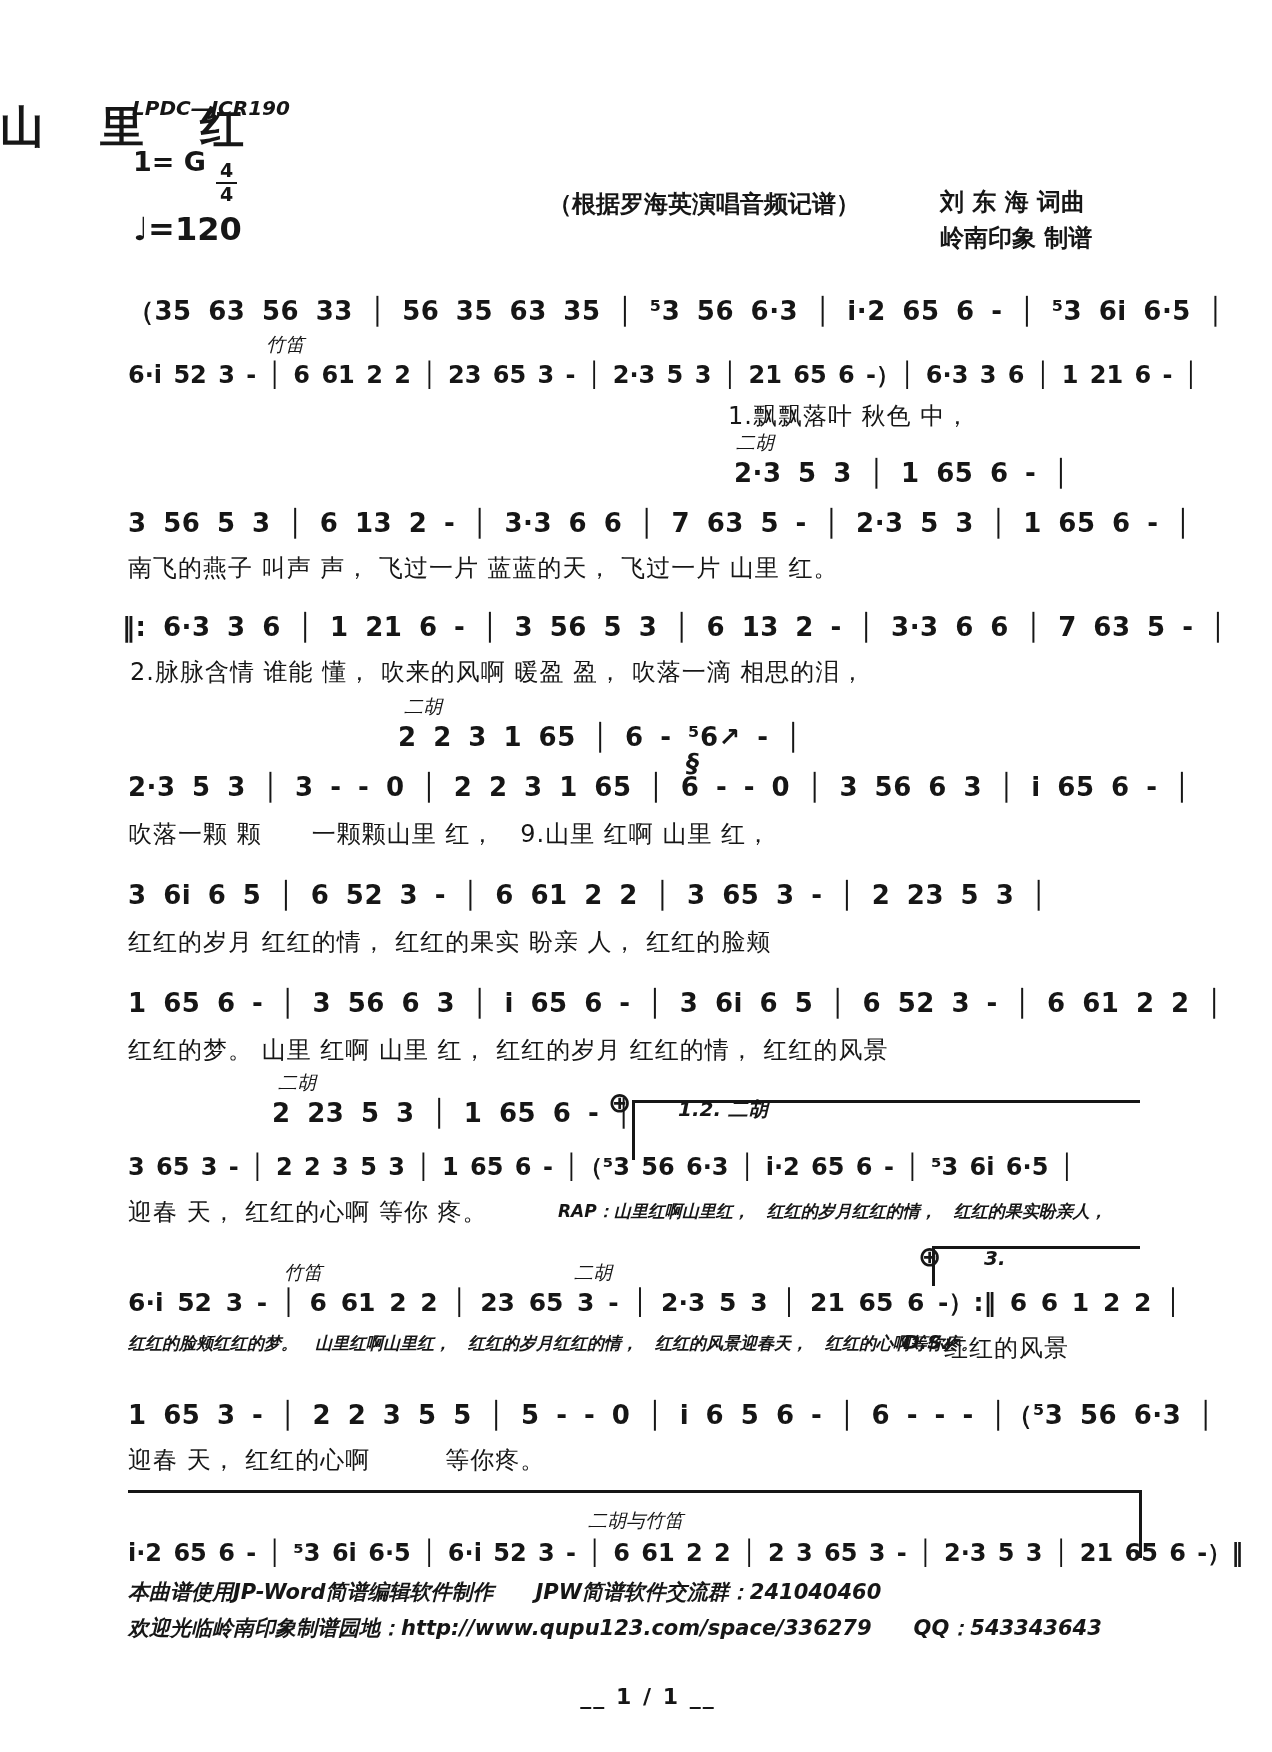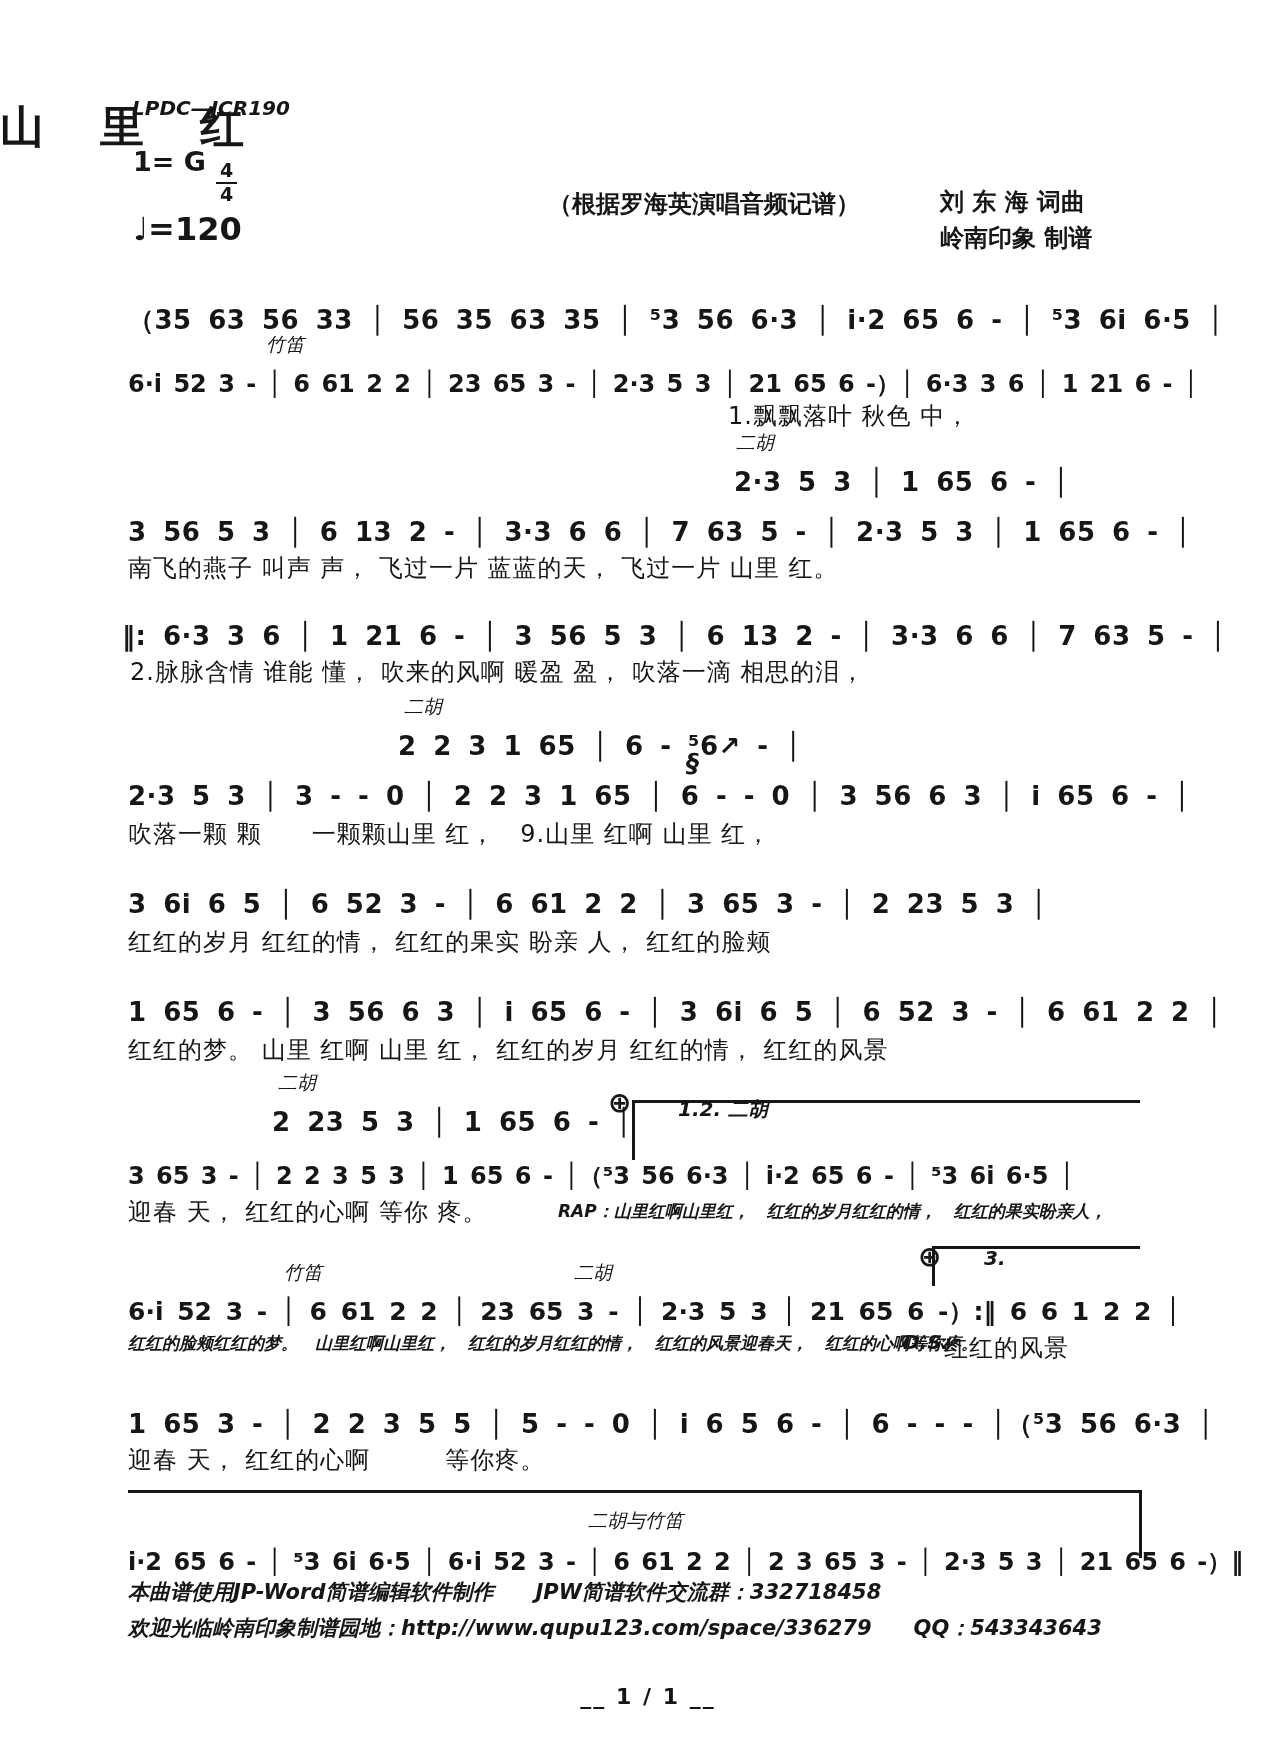--- a/index.html
+++ b/index.html
@@ -15,21 +15,21 @@
   .title{left:0;top:98px;width:1140px;font-size:44px;font-weight:bold;letter-spacing:6px;}
   .keysig{left:133px;top:146px;font-size:27px;font-weight:bold;}
   .tsig{display:inline-flex;flex-direction:column;vertical-align:-6px;margin-left:10px;font-size:19px;line-height:1.05;font-weight:bold;text-align:center;}
   .tsig .num{border-bottom:2px solid #161616;padding:0 4px 1px;}
   .tsig .den{padding:1px 4px 0;}
   .tempo{left:133px;top:210px;font-size:32px;font-weight:bold;}
   .subtitle{left:300px;top:188px;width:560px;text-align:right;font-size:24px;font-weight:bold;}
   .credits{left:940px;top:184px;font-size:24px;line-height:36px;font-weight:bold;}
   
   .sys{position:absolute;white-space:nowrap;}
-  .notes{font-size:26px;font-weight:bold;letter-spacing:.5px;word-spacing:7px;line-height:30px;margin-top:9px;}
+  .notes{font-size:26px;font-weight:bold;letter-spacing:.5px;word-spacing:7px;line-height:30px;}
   .dense .notes{font-size:24px;letter-spacing:0;word-spacing:3px;}
   .mid  .notes{font-size:25px;letter-spacing:0;word-spacing:5px;}
   .lyr{position:absolute;font-size:24px;letter-spacing:1px;white-space:nowrap;}
   .rap{position:absolute;font-size:17px;font-weight:bold;font-style:italic;white-space:nowrap;}
   .ilabel{position:absolute;font-size:19px;font-style:italic;white-space:nowrap;}
   
   .segno{position:absolute;font-size:26px;font-weight:bold;transform:skewX(-8deg);}
   .coda{position:absolute;font-size:28px;font-weight:bold;}
   .volta-text{position:absolute;font-size:20px;font-style:italic;font-weight:bold;margin-left:16px;}
   .ds{position:absolute;font-size:20px;font-style:italic;font-weight:bold;margin-left:23px;}
@@ -139,17 +139,17 @@
   </div>
 
   <div class="hline" style="left:128px;top:1490px;width:1014px"></div>
   <div class="vline" style="left:1139px;top:1490px;height:68px"></div>
 
   <div class="sys dense" style="left:128px;top:1538px">
     <span class="ilabel" style="left:460px;top:-30px" data-bind="systems.13.label">二胡与竹笛</span>
     <div class="notes" data-bind="systems.13.notes">i·2 65 6 - │ ⁵3 6i 6·5 │ 6·i 52 3 - │ 6 61 2 2 │ 2 3 65 3 - │ 2·3 5 3 │ 21 65 6 -）‖</div>
   </div>
 
-  <div class="abs foot" style="left:128px;top:1578px" data-bind="footer.line1">本曲谱使用JP-Word简谱编辑软件制作　　JPW简谱软件交流群：332718458</div>
+  <div class="abs foot" style="left:128px;top:1578px" data-bind="footer.line1">本曲谱使用JP-Word简谱编辑软件制作　　JPW简谱软件交流群：241040460</div>
   <div class="abs foot" style="left:128px;top:1614px" data-bind="footer.line2">欢迎光临岭南印象制谱园地：http://www.qupu123.com/space/336279　　QQ：543343643</div>
   <div class="abs pagenum" data-bind="footer.page">__ 1 / 1 __</div>
 
 </div>
 
 </body></html>

